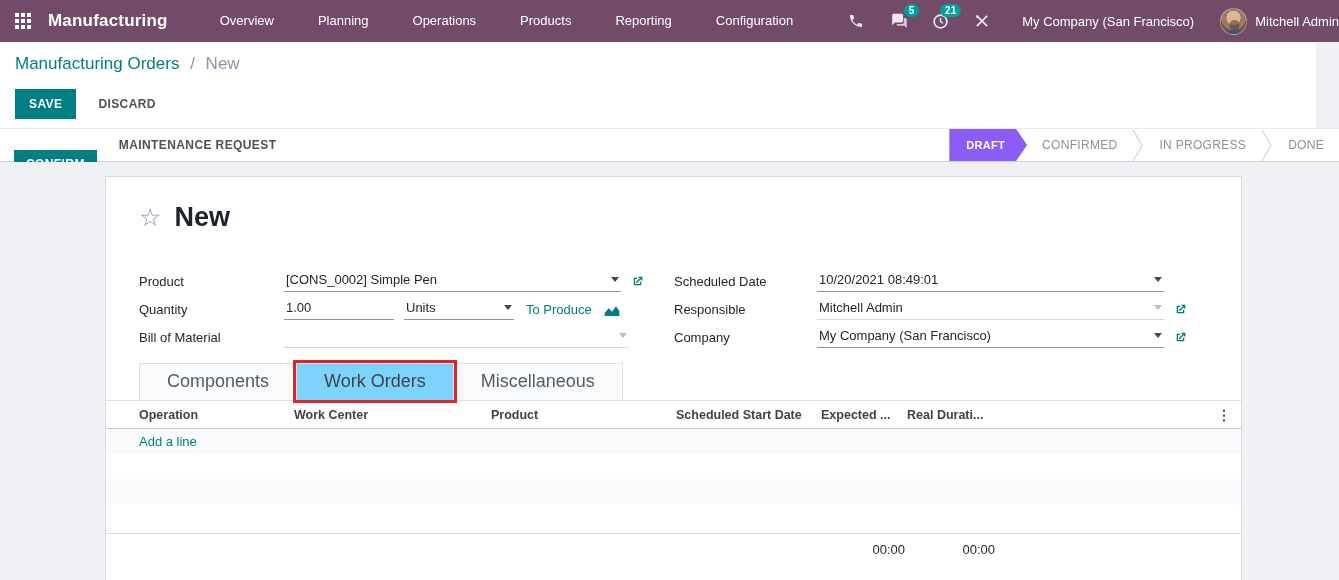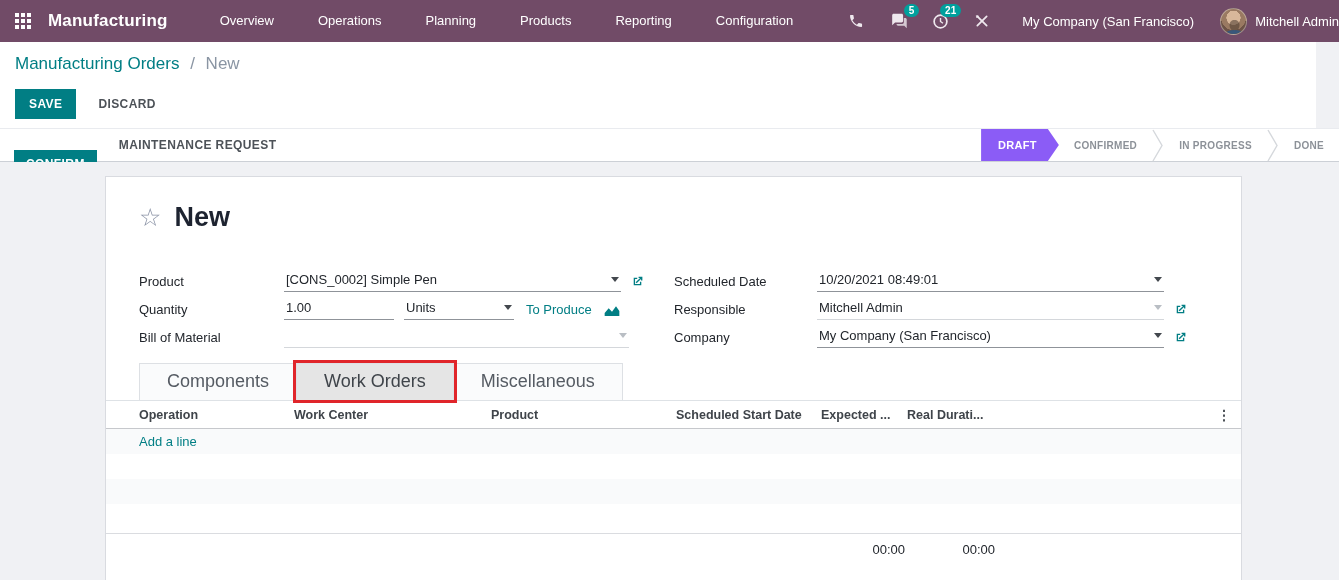--- a/index.html
+++ b/index.html
@@ -62,21 +62,21 @@
     display:flex; align-items:center;
   }
   .statusbar .btn-primary { margin-left:14px; padding:7px 12px;margin-top:37px; }
   .stages { margin-left:auto; display:flex; align-items:stretch; height:100%; }
   .stage-active {
     background:#8b5cf6; color:#fff; font-size:11px; font-weight:700; letter-spacing:.3px;
     display:flex; align-items:center; padding:0 22px 0 17px; cursor:pointer;
     clip-path:polygon(0 0, calc(100% - 11px) 0, 100% 50%, calc(100% - 11px) 100%, 0 100%);
   }
   .stage {
-    color:#8c9198; font-size:10px; font-weight:700; letter-spacing:.3px;
+    color:#8c9198; font-size:12px; font-weight:400; letter-spacing:.3px;
     display:flex; align-items:center; padding:0 15px; cursor:pointer; white-space:nowrap;
   }
   .stage-chev { display:flex; align-items:center; }
 
   
   .body-bg { position:absolute; top:162px; left:0; width:1339px; height:418px; background:#f0f1f4; }
   .sheet {
     position:absolute; left:105px; top:14px; width:1137px; height:404px;
     background:#fff; border:1px solid #d9dbe0; border-bottom:none; overflow:hidden;
   }
@@ -101,21 +101,21 @@
   .teal-link { color:#017e84; cursor:pointer; }
   .chart-ic { margin-left:12px; cursor:pointer; display:flex; }
 
   
   .tabstrip { display:flex; padding-left:33px; margin-top:19px; border-bottom:1px solid #dee2e6; height:31px; align-items:flex-end; }
   .tab {
     font-size:18px; color:#555b63; padding:7px 27px 8px; background:#fafbfc;
     border:1px solid #dde0e4; border-bottom:none; cursor:pointer; position:relative; white-space:nowrap;
   }
   .tab + .tab { margin-left:-1px; }
-  .tab.active { background:#e5e5e5; color:#3f444a; z-index:2; }
+  .tab.active { background:#7dd3fc; color:#3f444a; z-index:2; }
   .hl-box { position:absolute; left:-4px; right:-4px; top:-4px; bottom:-3px; border:3px solid #e0252a; pointer-events:none; z-index:6; }
 
   
   .wo-grid { display:grid; grid-template-columns:155px 197px 185px 145px 86px 94px 1fr 34px; padding-left:33px; align-items:center; }
   .thead { height:28px; border-bottom:1px solid #c6c8cc; font-size:12.5px; font-weight:700; color:#3f444a; }
   .thead .th { white-space:nowrap; overflow:hidden; }
   .kebab { text-align:center; color:#4d5258; font-size:14px; font-weight:700; cursor:pointer; line-height:1; }
   .row-add { height:25px; background:#f9fafb; display:flex; align-items:center; padding-left:33px; font-size:13px; }
   .row-empty { height:25px; background:#fff; }
   .row-empty.alt { background:#f9fafb; }
@@ -134,22 +134,22 @@
       <i></i>
       <i></i>
       <i></i>
       <i></i>
       <i></i>
       <i></i>
   </div>
   <div class="brand">Manufacturing</div>
   <div class="mainmenu">
     <div class="mitem">Overview</div>
+    <div class="mitem">Planning</div>
     <div class="mitem">Operations</div>
-    <div class="mitem">Planning</div>
     <div class="mitem">Products</div>
     <div class="mitem">Reporting</div>
     <div class="mitem">Configuration</div>
   </div>
 
   <div class="top-right">
     <div class="sysicon">
       <svg width="16" height="16" viewBox="0 0 24 24" fill="#efe8ee">
           <path d="M6.6 10.8c1.5 2.9 3.8 5.2 6.7 6.7l2.2-2.2c.3-.3.7-.4 1-.2 1.1.4 2.3.6 3.6.6.6 0 1 .4 1 1V20c0 .6-.4 1-1 1C10.9 21 3 13.1 3 3.9c0-.6.4-1 1-1h3.3c.6 0 1 .4 1 1 0 1.2.2 2.4.6 3.6.1.3 0 .7-.2 1l-2.1 2.3z"></path>
         </svg>

